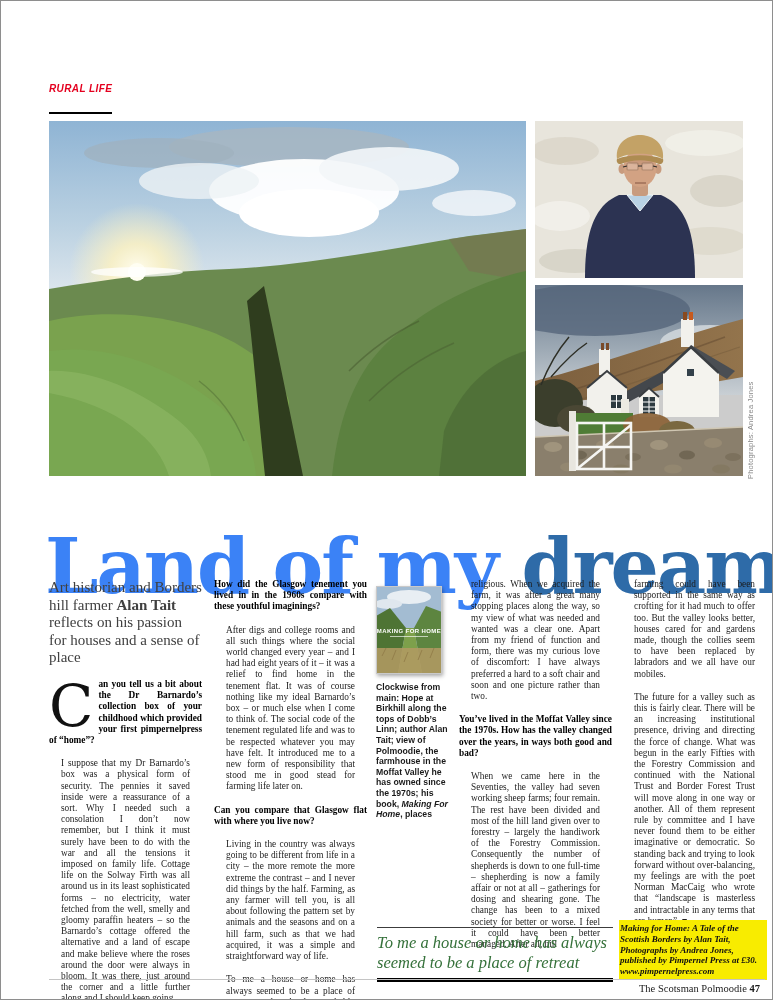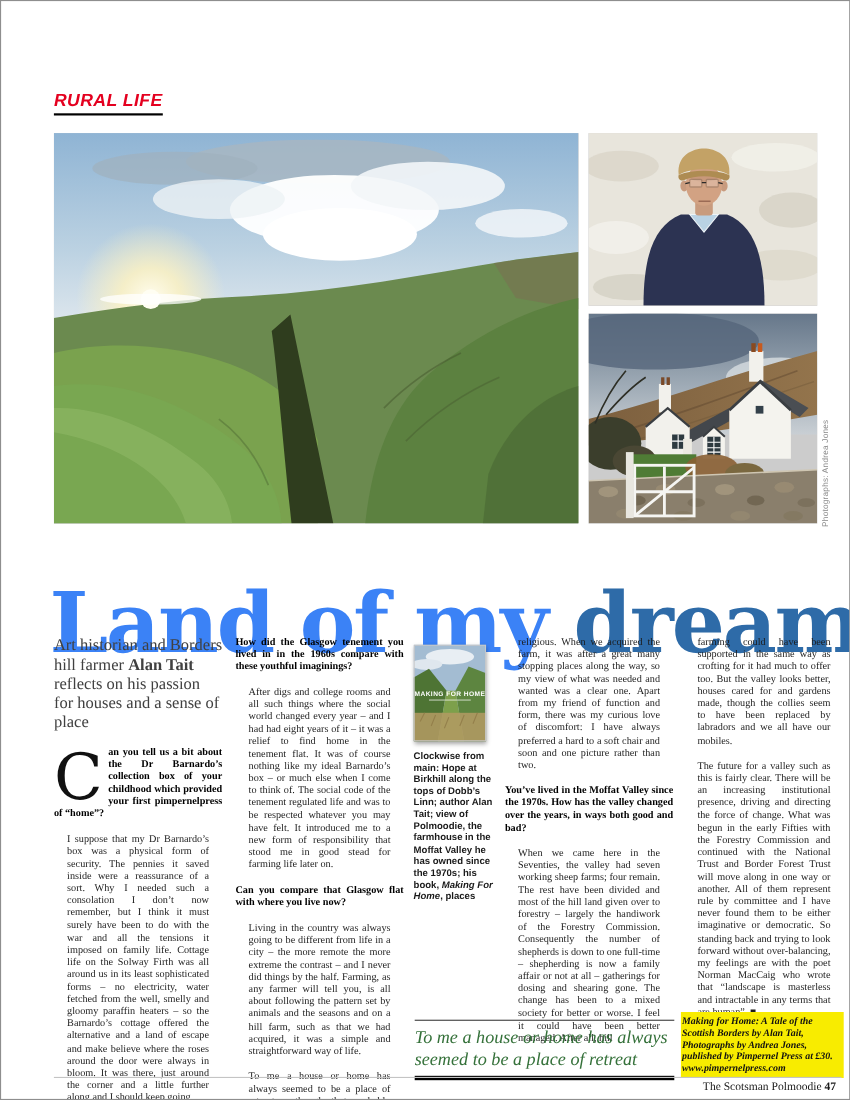--- a/index.html
+++ b/index.html
@@ -1,21 +1,21 @@
 <!DOCTYPE html>
 <html><head>
 <meta charset="utf-8">
 <style>
   html,body{margin:0;padding:0;background:#ffffff;}
   #page{position:relative;width:773px;height:1000px;background:#fff;border:1px solid #8e8e8e;
         box-sizing:border-box;font-family:"Liberation Serif",serif;overflow:hidden;}
 
   .kicker{position:absolute;left:48px;top:82px;font-family:"Liberation Sans",sans-serif;
-          font-weight:bold;font-style:italic;font-size:16px;color:#e4001f;letter-spacing:.4px;
-          border-bottom:2.5px solid #000;padding-bottom:2px;}
+          font-weight:bold;font-style:italic;font-size:10px;color:#e4001f;letter-spacing:.4px;
+          border-bottom:2.5px solid #000;padding-bottom:18px;}
 
   .photo{position:absolute;overflow:hidden;background:#ccc;}
   #photo-main{left:48px;top:120px;width:477px;height:355px;}
   #photo-portrait{left:534px;top:120px;width:208px;height:157px;}
   #photo-house{left:534px;top:284px;width:208px;height:191px;}
   .photo svg{display:block;}
 
   .credit{position:absolute;left:745px;top:318px;height:160px;writing-mode:vertical-rl;
           transform:rotate(180deg);font-family:"Liberation Sans",sans-serif;font-size:7.5px;
           color:#8a8a8a;letter-spacing:.2px;white-space:nowrap;}

